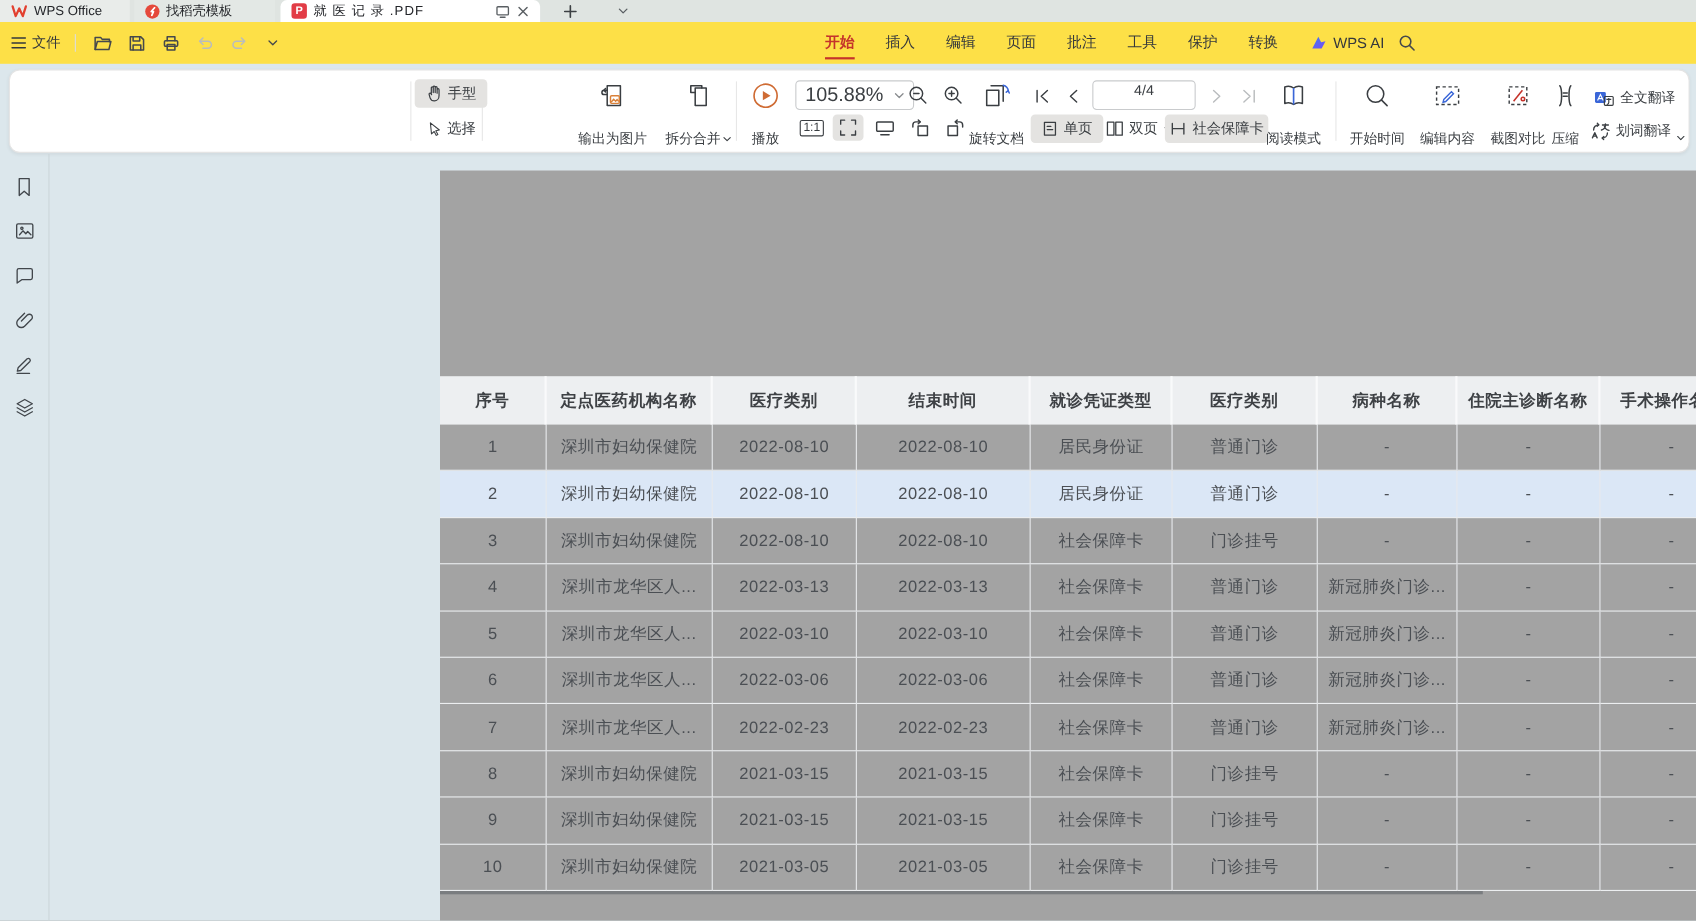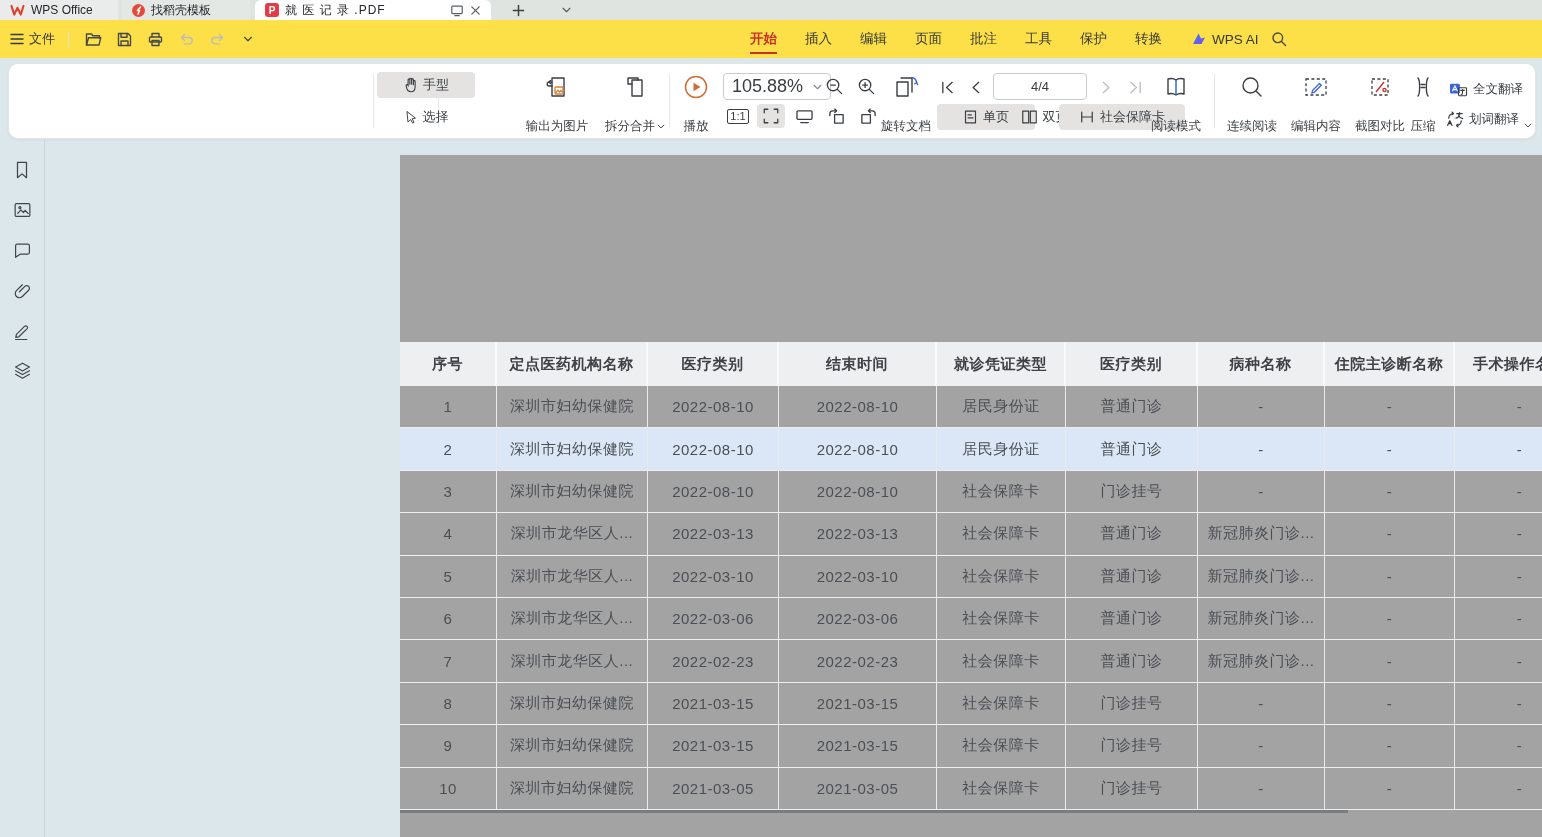--- a/index.html
+++ b/index.html
@@ -35,27 +35,27 @@
   .menus{position:absolute;left:736px;top:0;height:38px;display:flex;align-items:center;font-size:13.5px;}
   .menu-item{padding:0 14px;height:38px;display:flex;align-items:center;position:relative;}
   .menu-item.active{color:var(--accent-red,#c5332b);font-weight:bold;}
   .menu-item.active::after{content:"";position:absolute;left:14px;right:14px;bottom:4px;height:2px;background:var(--accent-red,#c5332b);}
   .wpsai{position:absolute;left:1192px;top:0;height:38px;display:flex;align-items:center;gap:5px;font-size:13.5px;}
   .mb-search{position:absolute;left:1268px;top:8px;}
 
   
   .toolbar-card{position:absolute;left:8px;top:63px;width:1526px;height:74px;background:#fff;border:1px solid #e4e4e4;border-radius:10px;box-shadow:0 1px 3px rgba(0,0,0,.05);color:#3a3e42;}
   .sep{position:absolute;top:10px;height:54px;width:1px;background:#e7e7e7;}
-  .chip{position:absolute;height:26px;display:flex;align-items:center;justify-content:center;gap:5px;font-size:13px;border-radius:4px;padding:0 20px;}
+  .chip{position:absolute;height:26px;display:flex;align-items:center;justify-content:center;gap:5px;font-size:13px;border-radius:4px;padding:0 4px;}
   .chip.sel{background:var(--chip-selected,#e4e3e1);}
   .tbig{position:absolute;top:6px;height:62px;display:flex;flex-direction:column;align-items:center;justify-content:space-between;padding:3px 0 6px;}
   .tbig .tico{height:28px;display:flex;align-items:center;justify-content:center;}
   .tlabel{font-size:12.5px;display:flex;align-items:center;gap:2px;white-space:nowrap;}
   .zoombox{position:absolute;left:714px;top:9px;width:90px;height:25px;border:1px solid #c9cbcd;border-radius:4px;display:flex;align-items:center;justify-content:space-between;padding:0 8px;font-size:18px;}
-  .pagebox{position:absolute;left:984px;top:9px;width:92px;height:25px;border:1px solid #c9cbcd;border-radius:4px;display:flex;align-items:center;justify-content:center;font-size:13px;}
+  .pagebox{position:absolute;left:984px;top:9px;width:92px;height:25px;border:1px solid #c9cbcd;border-radius:4px;display:flex;align-items:flex-start;justify-content:center;font-size:13px;}
   .tool-ibtn{position:absolute;width:26px;height:24px;display:flex;align-items:center;justify-content:center;border-radius:4px;}
   .tool-ibtn.sel{background:var(--chip-selected,#e4e3e1);}
   .tool-ibtn.disabled{color:#b9bcbe;}
   .ratio{font-size:11px;border:1.4px solid #3a3e42;border-radius:2px;padding:0 2px;line-height:13px;}
   .smallrow{position:absolute;height:24px;display:flex;align-items:flex-end;gap:5px;font-size:12.5px;}
 
   
   .rail{position:absolute;left:0;top:140px;bottom:0;width:44px;border-right:1px solid #ccd6da;display:flex;flex-direction:column;align-items:center;padding-top:18px;gap:16px;color:#41464b;}
   .rail .ribtn{width:24px;height:24px;display:flex;align-items:center;justify-content:center;}
   .page{position:absolute;left:352px;top:155px;width:1184px;height:682px;background:#a3a3a3;overflow:hidden;margin-left:48px;}
@@ -382,21 +382,21 @@
   </div>
 
   <div class="tbig" style="left:1212px;width:62px">
     <span class="tico">
       <svg class="ic" width="24" height="24" viewBox="0 0 24 24">
           <circle cx="10.5" cy="10.5" r="7.5"></circle>
           <path d="M16 16l5 5"></path>
         </svg>
     </span>
     <span class="tlabel">
-        <span>连续阅读</span>
+        <span>开始时间</span>
       </span>
   </div>
   <div class="tbig" style="left:1276px;width:62px">
     <span class="tico">
       <svg width="26" height="24" viewBox="0 0 26 24">
           <rect x="3" y="4" width="20" height="16" fill="none" stroke="#3a3e42" stroke-width="1.3" stroke-dasharray="3 2.4"></rect>
           <path d="M9.5 15.5l7-7 1.8 1.8-7 7-2.4.6z" fill="none" stroke="#3a66d8" stroke-width="1.3"></path>
         </svg>
     </span>
     <span class="tlabel">

